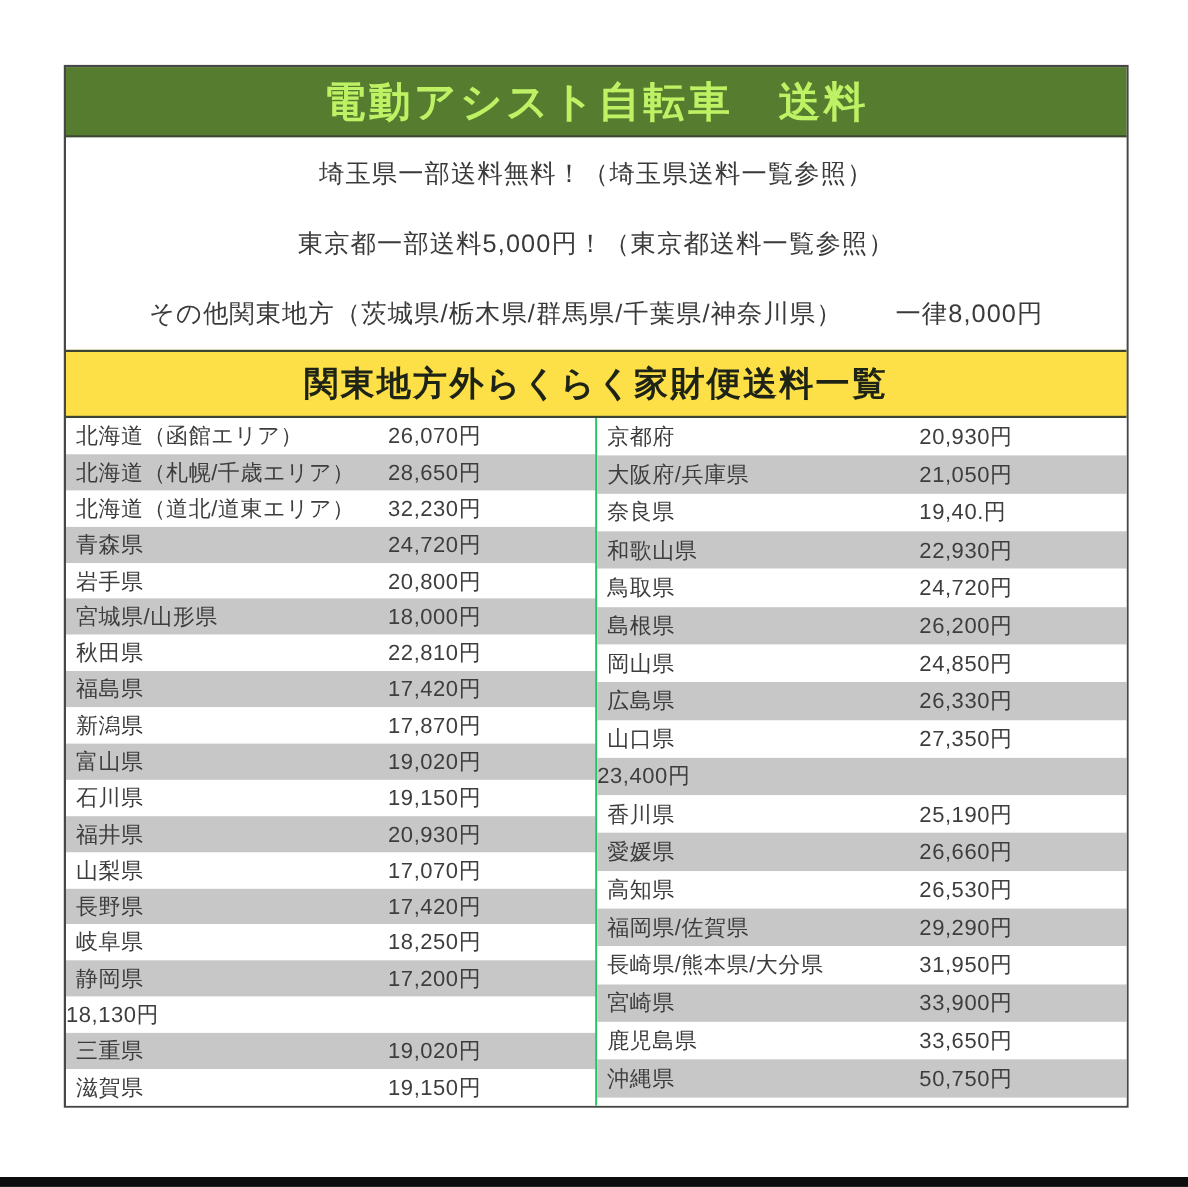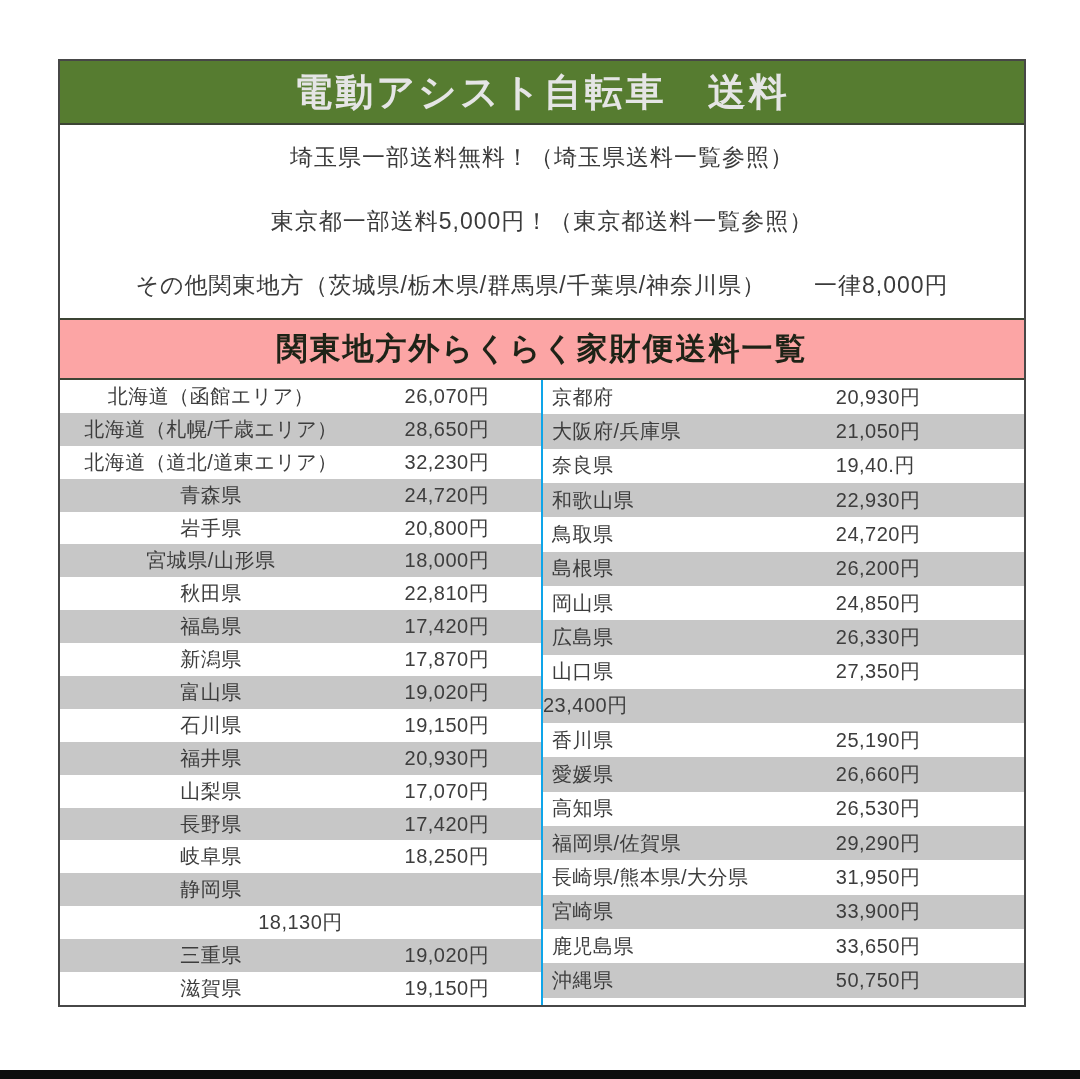--- a/index.html
+++ b/index.html
@@ -30,21 +30,21 @@
     background: #ffffff;
   }
   .title-band {
     height: 62px;
     flex: 0 0 62px;
     background: #567c30;
     border-bottom: 2px solid #3c4434;
     display: flex;
     align-items: center;
     justify-content: center;
-    color: #e5e5e5;
+    color: #bef264;
     font-size: 38px;
     font-weight: bold;
     letter-spacing: 3px;
   }
   .notes {
     flex: 0 0 193px;
     display: flex;
     flex-direction: column;
     justify-content: space-around;
     align-items: center;
@@ -53,21 +53,21 @@
   }
   .note-line {
     color: #3a3a3a;
     font-size: 23px;
     font-weight: 500;
     letter-spacing: 1px;
     white-space: pre;
   }
   .section-band {
     flex: 0 0 58px;
-    background: #fca5a5;
+    background: #fde047;
     border-top: 2px solid #3c4434;
     border-bottom: 2px solid #3c4434;
     display: flex;
     align-items: center;
     justify-content: center;
     color: #1e2317;
     font-size: 31px;
     font-weight: bold;
     letter-spacing: 2px;
   }
@@ -76,22 +76,21 @@
     display: flex;
     flex-direction: row;
     background: #ffffff;
   }
   .half {
     width: 50%;
     display: flex;
     flex-direction: column;
   }
   .half.left {
-    border-right: 2px solid #0ea5e9;
-    text-align: center;
+    border-right: 2px solid #22c55e;
   }
   .trow {
     flex: 1 1 auto;
     display: flex;
     flex-direction: row;
     align-items: center;
     background: #ffffff;
   }
   .trow.odd {
     background: #c7c7c7;
@@ -199,20 +198,21 @@
           <div class="trow odd">
             <div class="cell region">長野県</div>
             <div class="cell price">17,420円</div>
           </div>
           <div class="trow even">
             <div class="cell region">岐阜県</div>
             <div class="cell price">18,250円</div>
           </div>
           <div class="trow odd">
             <div class="cell region">静岡県</div>
+            <div class="cell price">17,200円</div>
           </div>
           <div class="trow even">
             <div class="cell price">18,130円</div>
           </div>
           <div class="trow odd">
             <div class="cell region">三重県</div>
             <div class="cell price">19,020円</div>
           </div>
           <div class="trow even">
             <div class="cell region">滋賀県</div>

